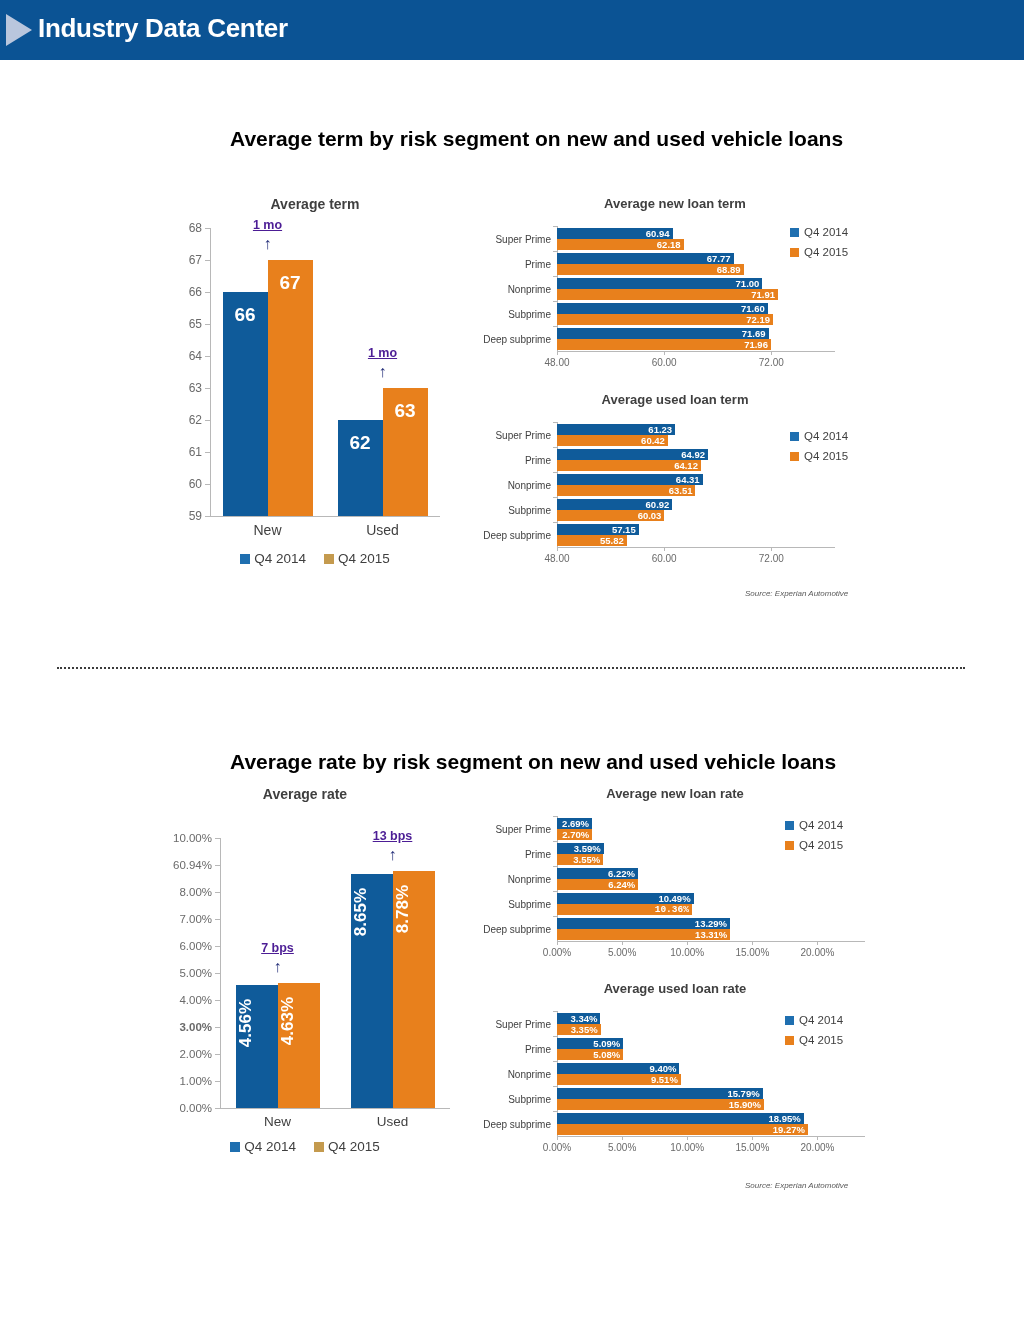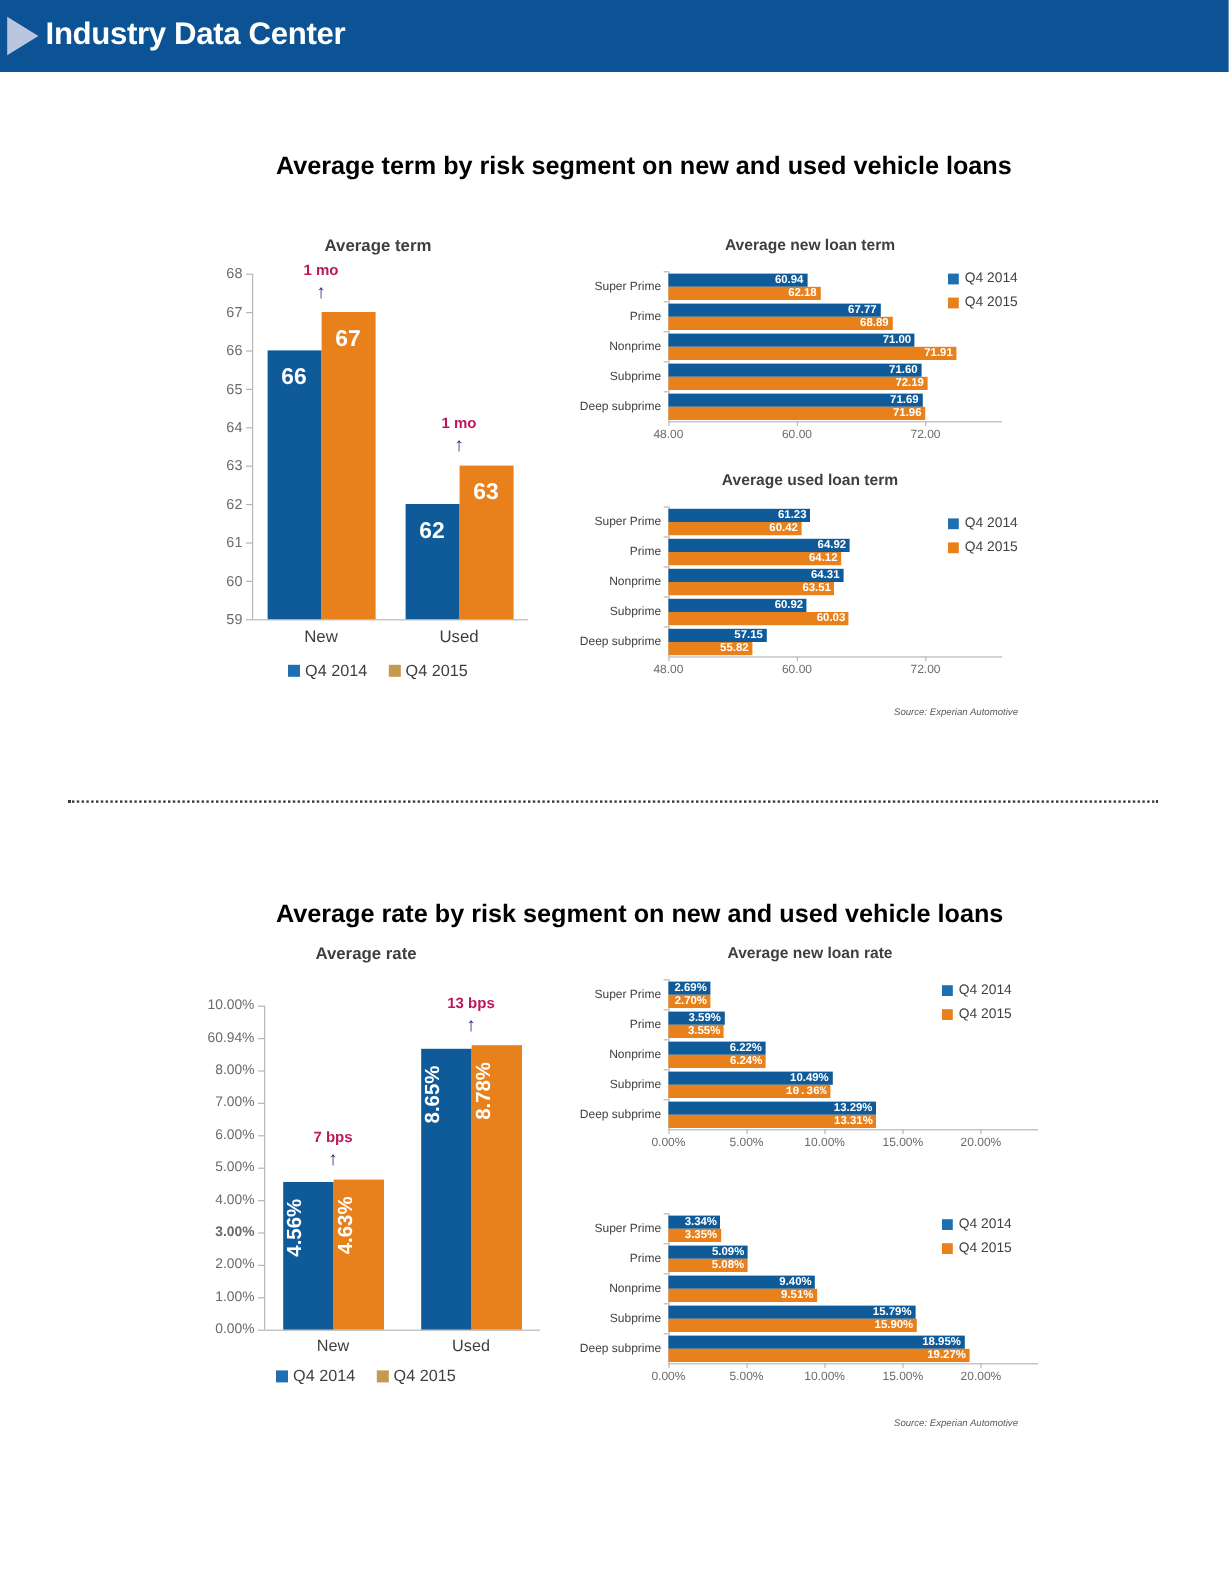--- a/index.html
+++ b/index.html
@@ -58,22 +58,22 @@
     text-align:center;width:100%;
   }
   .bar-value.vert{
     writing-mode:vertical-rl;transform:rotate(180deg);
     width:auto;
   }
   .cat-label{
     position:absolute;text-align:center;font-size:14px;color:#3f3f3f;
   }
   .delta{
-    position:absolute;text-align:center;color:#be185d;
-    font-size:12.5px;font-weight:bold;white-space:nowrap;
+    position:absolute;text-align:center;color:#4c1d95;
+    font-size:12.5px;font-weight:bold;white-space:nowrap;text-decoration:underline;
   }
   .delta-arrow{
     position:absolute;color:#26307a;font-size:16px;text-align:center;
     line-height:1;
   }
   .legend-bottom{
     position:absolute;display:flex;align-items:center;justify-content:center;
     gap:18px;width:100%;
   }
   .legend-item{display:flex;align-items:center;gap:4px;
@@ -195,21 +195,21 @@
         <div class="hbar-value">67.77</div>
       </div>
       <div class="hbar orange" style="left: 87px; top: 67.5px; width: 186.518px; height: 11px;">
         <div class="hbar-value">68.89</div>
       </div>
       <div class="ytick" style="left: 83px; top: 80px; width: 4px;"></div>
       <div class="hrow-label" style="left: 0px; width: 81px; top: 92.5px;">Nonprime</div>
       <div class="hbar blue" style="left: 87px; top: 81.5px; width: 205.357px; height: 11px;">
         <div class="hbar-value">71.00</div>
       </div>
-      <div class="hbar orange" style="left: 87px; top: 92.5px; width: 240px; height: 11px;">
+      <div class="hbar orange" style="left: 87px; top: 92.5px; width: 221px; height: 11px;">
         <div class="hbar-value">71.91</div>
       </div>
       <div class="ytick" style="left: 83px; top: 105px; width: 4px;"></div>
       <div class="hrow-label" style="left: 0px; width: 81px; top: 117.5px;">Subprime</div>
       <div class="hbar blue" style="left: 87px; top: 106.5px; width: 210.714px; height: 11px;">
         <div class="hbar-value">71.60</div>
       </div>
       <div class="hbar orange" style="left: 87px; top: 117.5px; width: 215.982px; height: 11px;">
         <div class="hbar-value">72.19</div>
       </div>
@@ -265,21 +265,21 @@
         <div class="hbar-value">64.31</div>
       </div>
       <div class="hbar orange" style="left: 87px; top: 92.5px; width: 138.482px; height: 11px;">
         <div class="hbar-value">63.51</div>
       </div>
       <div class="ytick" style="left: 83px; top: 105px; width: 4px;"></div>
       <div class="hrow-label" style="left: 0px; width: 81px; top: 117.5px;">Subprime</div>
       <div class="hbar blue" style="left: 87px; top: 106.5px; width: 115.357px; height: 11px;">
         <div class="hbar-value">60.92</div>
       </div>
-      <div class="hbar orange" style="left: 87px; top: 117.5px; width: 107.411px; height: 11px; padding-left: 43px;">
+      <div class="hbar orange" style="left: 87px; top: 117.5px; width: 107.411px; height: 11px;">
         <div class="hbar-value">60.03</div>
       </div>
       <div class="ytick" style="left: 83px; top: 130px; width: 4px;"></div>
       <div class="hrow-label" style="left: 0px; width: 81px; top: 142.5px;">Deep subprime</div>
       <div class="hbar blue" style="left: 87px; top: 131.5px; width: 81.6964px; height: 11px;">
         <div class="hbar-value">57.15</div>
       </div>
       <div class="hbar orange" style="left: 87px; top: 142.5px; width: 69.8214px; height: 11px;">
         <div class="hbar-value">55.82</div>
       </div>
@@ -425,20 +425,21 @@
           <span>Q4 2014</span>
         </div>
         <div class="hleg-item">
           <span class="sw orange"></span>
           <span>Q4 2015</span>
         </div>
       </div>
     </div>
 
   <div class="hchart" id="rate-sub1" style="left:470px;top:981px;width:410px;height:190px;">
+    <div class="hchart-title">Average used loan rate</div>
   <div class="axis-line-v" style="left: 87px; top: 30px; height: 125px;"></div>
       <div class="axis-line-h" style="left: 87px; top: 155px; width: 308px;"></div>
       <div class="ytick" style="left: 83px; top: 30px; width: 4px;"></div>
       <div class="hrow-label" style="left: 0px; width: 81px; top: 42.5px;">Super Prime</div>
       <div class="hbar blue" style="left: 87px; top: 31.5px; width: 43.4977px; height: 11px;">
         <div class="hbar-value">3.34%</div>
       </div>
       <div class="hbar orange" style="left: 87px; top: 42.5px; width: 43.6279px; height: 11px;">
         <div class="hbar-value">3.35%</div>
       </div>

